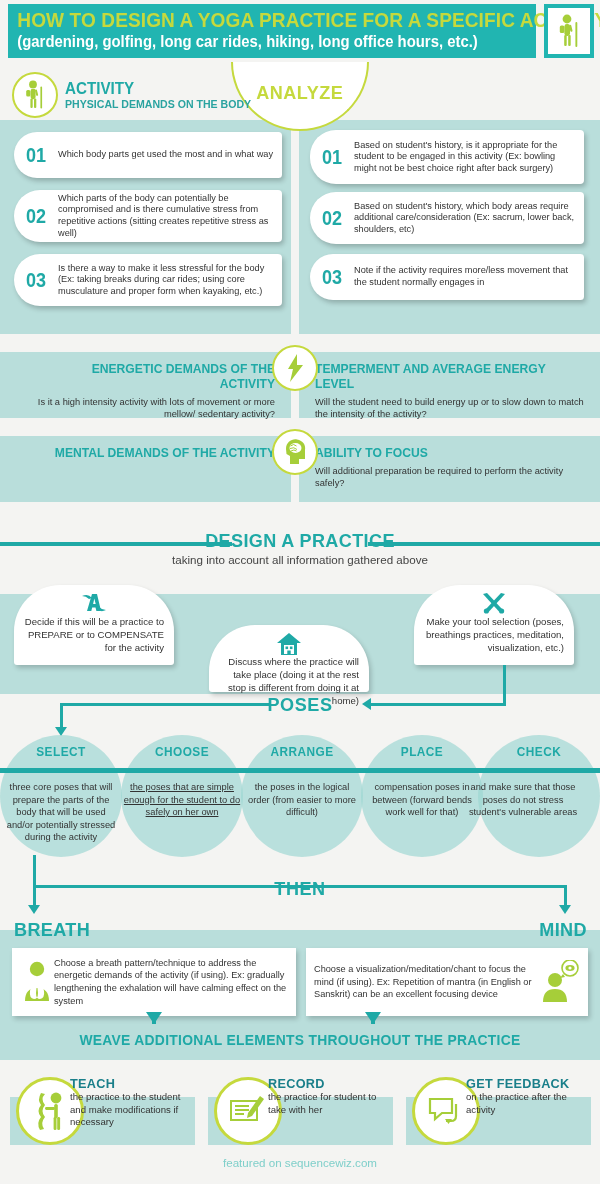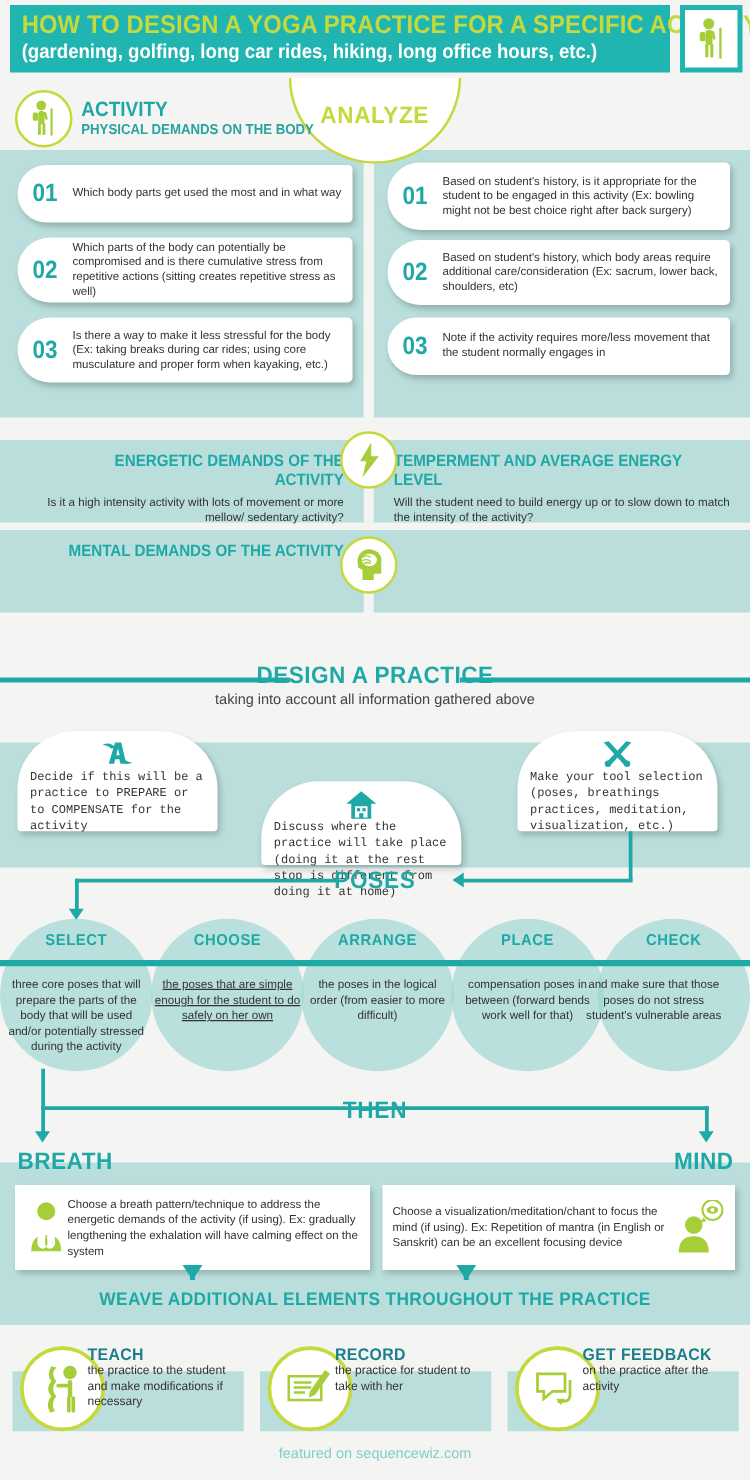--- a/index.html
+++ b/index.html
@@ -68,21 +68,21 @@
 
   
   .dp-title-wrap { position:absolute; left:0; top:526px; width:600px; height:44px; }
   .dp-rule { position:absolute; top:16px; height:4px; background:#1fa9a6; }
   .dp-title { position:absolute; left:0; top:4px; width:600px; text-align:center;
      color:#1fa9a6; font-size:19px; font-weight:bold; letter-spacing:.4px; transform:scaleX(.95);}
   .dp-sub { position:absolute; left:0; top:27px; width:600px; text-align:center;
      color:#444; font-size:11.6px; }
   .dp-bg { position:absolute; left:0; top:594px; width:600px; height:100px; background:#b9dedb; }
   .arch { position:absolute; background:#fff; border-radius:46px 46px 3px 3px;
-     box-shadow:2px 3px 5px rgba(0,0,0,.2); text-align:left; padding:30px 10px 0;font-family:Liberation Mono, monospace; }
+     box-shadow:2px 3px 5px rgba(0,0,0,.2); text-align:right; padding:30px 10px 0; }
   .arch .atx { color:#333; font-size:9.6px; line-height:13px; }
   .arch .aicon { position:absolute; left:0; top:7px; width:100%; display:flex; justify-content:center; }
 
   
   .poses-title { position:absolute; left:0; top:694px; width:600px; text-align:center;
      color:#1fa9a6; font-size:19px; font-weight:bold; letter-spacing:.6px; transform:scaleX(.95);}
   .circ { position:absolute; top:735px; width:122px; height:122px; border-radius:50%;
      background:rgba(155,214,210,.66); }
   .poses-bar { position:absolute; left:0; top:768px; width:600px; height:5px; background:#1fa9a6; z-index:3;}
   .poses-lbl { position:absolute; top:745px; width:122px; text-align:center; color:#1fa9a6;
@@ -212,23 +212,27 @@
   </div>
 </div>
 <div class="band-gap" style="top:352px;"></div>
 <div class="band-icon" style="top:345px;">
   <svg width="22" height="30" viewBox="0 0 22 30">
       <path fill="#a6ce39" d="M13 1 L4 16 h5 L6 29 L19 12 h-6 z"></path>
     </svg>
 </div>
 <div class="stem" style="top:418px;height:18px;"></div>
 
-<div class="band" style="top:424px;">
+<div class="band" style="top:436px;">
   <div class="bleft">
     <div class="bt cond">MENTAL DEMANDS OF THE ACTIVITY</div>
+  </div>
+  <div class="bright">
+    <div class="bt cond">ABILITY TO FOCUS</div>
+    <div class="bd">Will additional preparation be required to perform the activity safely?</div>
   </div>
 </div>
 <div class="band-gap" style="top:436px;"></div>
 <div class="band-icon" style="top:429px;">
   <svg width="28" height="30" viewBox="0 0 28 30">
       <g fill="#a6ce39">
     <path d="M5 12 C5 5 11 1.5 16 2.5 C22 3.6 25 8 24 13 L24 22 L18 22 L18 27 L9 27 L9 19 L5.5 17 Z"></path>
     <ellipse cx="14.5" cy="11" rx="6" ry="5" fill="#fff"></ellipse>
     <path d="M9.5 9 q3-3 6 0 M9 11.5 q4-2 7 1 M10 14 q3-2 5.5 0" stroke="#a6ce39" stroke-width="1" fill="none"></path>
   </g>

